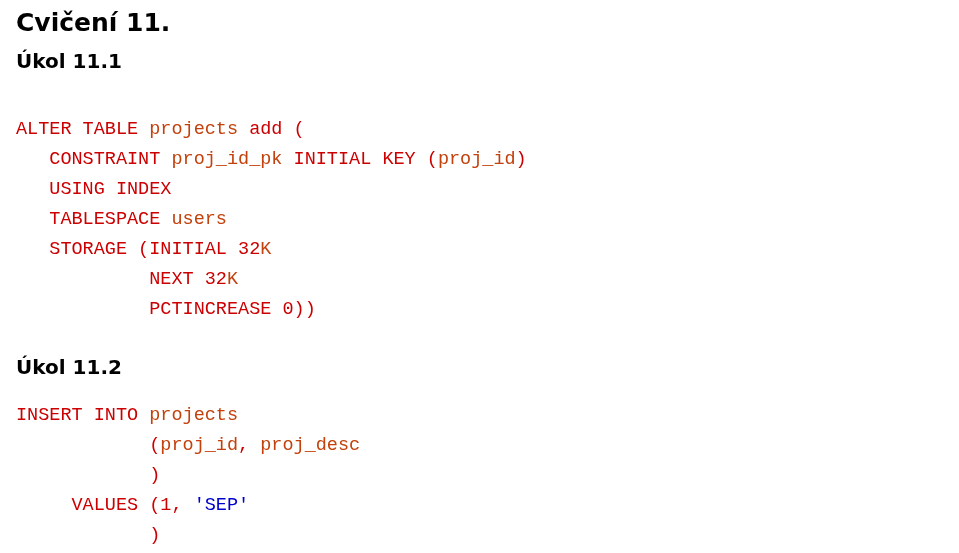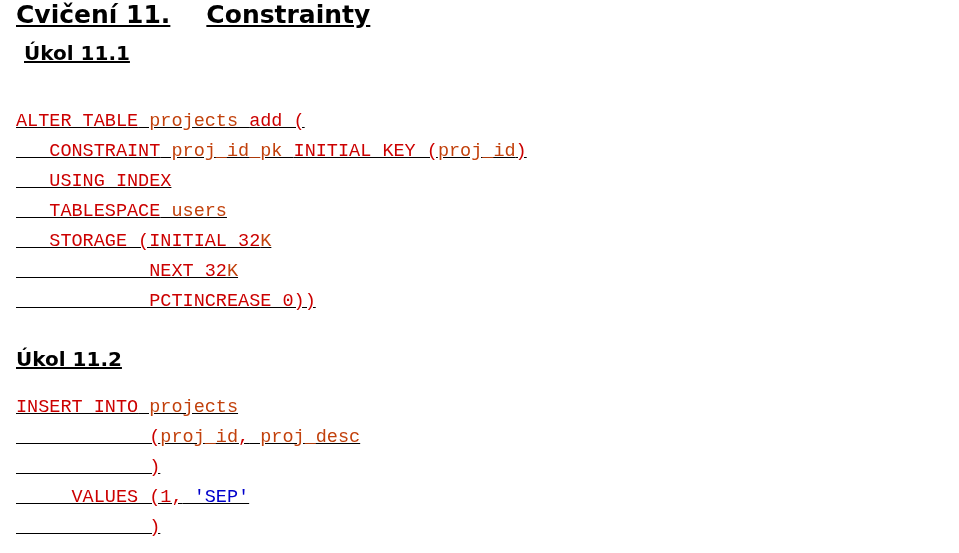--- a/index.html
+++ b/index.html
@@ -5,22 +5,21 @@
   html, body {
     margin: 0;
     padding: 0;
     width: 959px;
     height: 553px;
     background: #ffffff;
     font-family: "DejaVu Sans", Arial, Helvetica, sans-serif;
     color: #000000;
   }
   .page {
-    padding: 0 16px 0 16px;
-    text-decoration: underline;
+    padding: 8px 16px 0 16px;
   }
   .title-row {
     display: flex;
     align-items: baseline;
     gap: 36px;
     margin-top: 0;
     padding-top: 0;
   }
   .chapter {
     font-weight: 700;
@@ -28,21 +27,20 @@
     letter-spacing: 0;
   }
   .chapter-name {
     font-weight: 700;
     font-size: 25px;
   }
   .task {
     font-weight: 700;
     font-size: 20px;
     margin-top: 12px;
-    margin-left: 8px;
   }
   .task2 {
     font-weight: 700;
     font-size: 20px;
     margin-top: 30px;
   }
   pre.code {
     font-family: "Nimbus Mono PS", "Courier New", Courier, monospace;
     font-size: 18.5px;
     line-height: 1.62;
@@ -66,21 +64,20 @@
   .kw { color: #cc0000; text-align: center; }
   .id { color: #c2410c; }
   .str { color: #0000cc; }
 </style>
 </head>
 <body>
 <div class="page">
 
   <div class="title-row">
     <span class="chapter">Cvičení 11.</span>
-    <span class="chapter-name">Constrainty</span>
   </div>
 
   <div class="task">Úkol 11.1</div>
 
   <pre class="code"><span class="kw">ALTER TABLE</span><span class="id"> projects </span><span class="kw">add (</span>
 <span class="kw">   CONSTRAINT</span><span class="id"> proj_id_pk </span><span class="kw">INITIAL KEY (</span><span class="id">proj_id</span><span class="kw">)</span>
 <span class="kw">   USING INDEX</span>
 <span class="kw">   TABLESPACE</span><span class="id"> users</span>
 <span class="kw">   STORAGE (INITIAL 32</span><span class="id">K</span>
 <span class="kw">            NEXT 32</span><span class="id">K</span>

